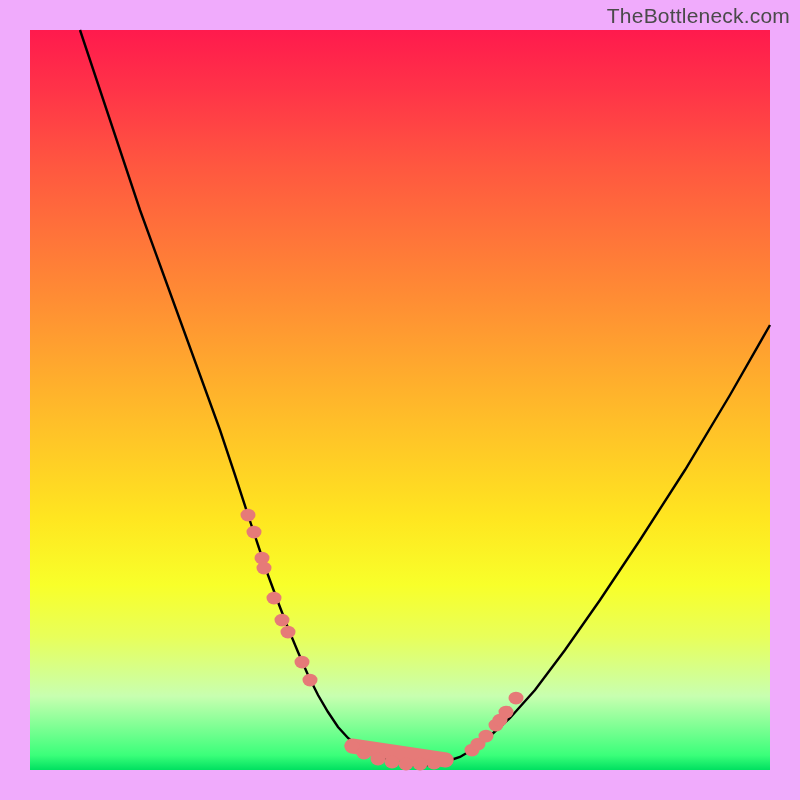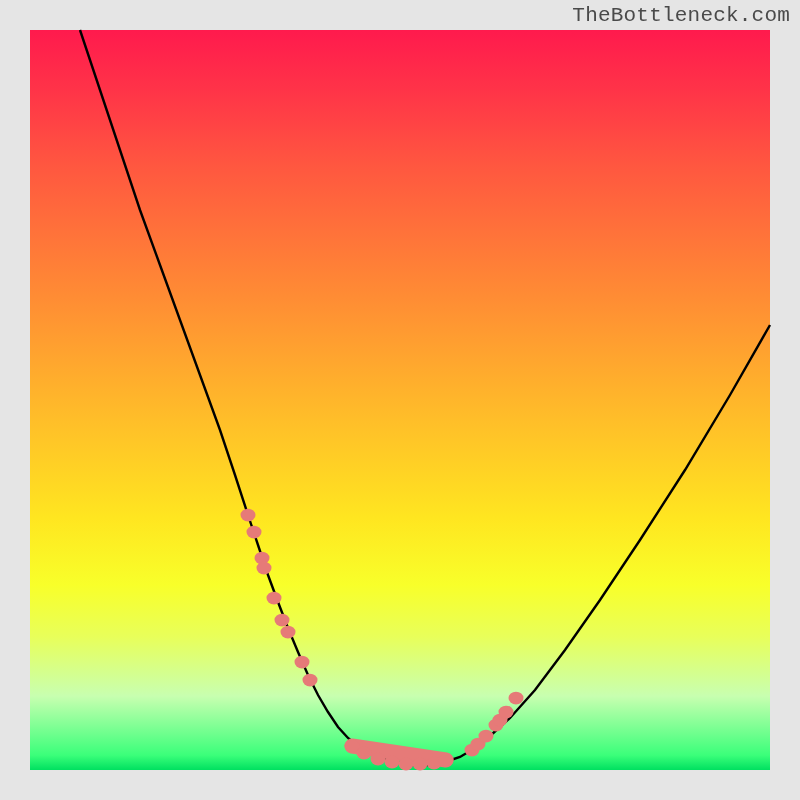--- a/index.html
+++ b/index.html
@@ -10,22 +10,21 @@
     background: #000;
     overflow: hidden;
     font-family: Arial, Helvetica, sans-serif;
   }
   .frame {
     position: absolute;
     left: 0;
     top: 0;
     width: 800px;
     height: 800px;
-    background: #e5e5e5;
-    font-family: Liberation Mono, monospace;
+    background: #f0abfc;
   }
   .plot {
     position: absolute;
     left: 30px;
     top: 30px;
     width: 740px;
     height: 740px;
     background: linear-gradient(to bottom,
       #ff1a4d 0%,
       #ff3348 8%,

